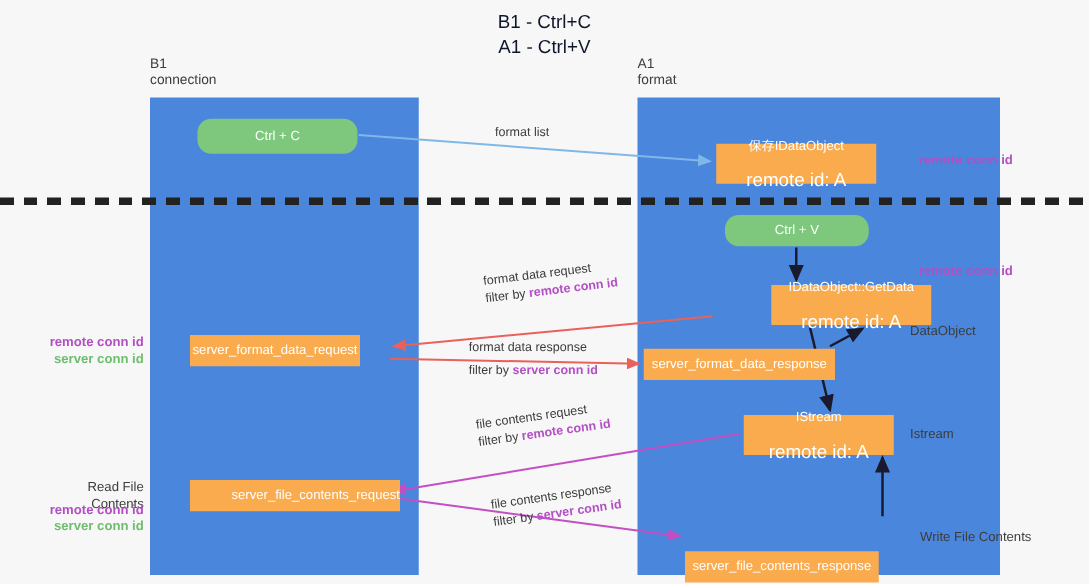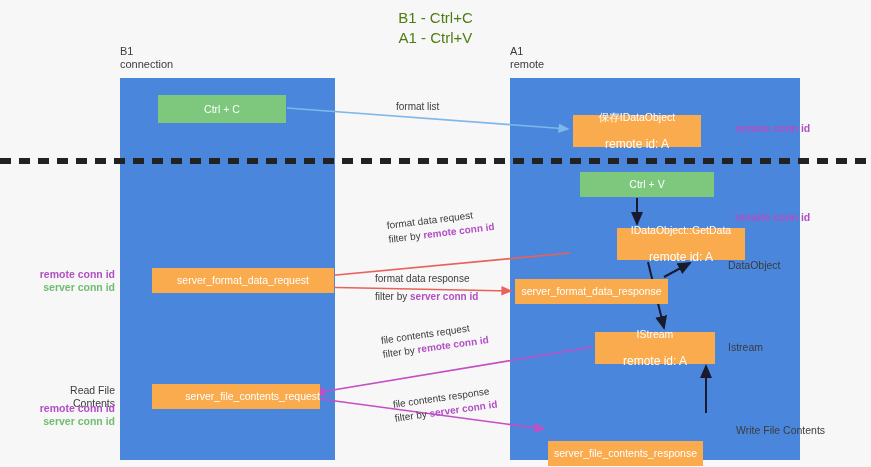--- a/index.html
+++ b/index.html
@@ -31,46 +31,46 @@
   .lane-head .t1 { display: block; }
   .lane-head .t2 { display: block; }
   .head-b1 { left: 120px; top: 45px; width: 215px; }
   .head-a1 { left: 510px; top: 45px; width: 290px; }
 
   .title {
     position: absolute;
     left: 0; top: 8px; width: 871px;
     text-align: center;
     font-size: 15px;
-    color: #4d7c0f;
+    color: #0f172a;
     line-height: 20px;
   }
   .title span { display: block; }
 
   .node {
     position: absolute;
     display: flex;
     flex-direction: column;
     align-items: center;
     justify-content: center;
     color: #ffffff;
     font-size: 10.5px;
     line-height: 13px;
     text-align: center;
     z-index: 6;
   }
-  .node .l2 { font-size: 12px; }
-  .green { background: #7ec87e; }
+  .node .l2 { font-size: 15px; }
+  .green { background: #7ec87e; border-radius: 11px; }
   .orange { background: #f9ab4e; gap: 14px; }
 
   .n-ctrlc   { left: 158px; top: 95px;  width: 128px; height: 28px; }
   .n-idobj   { left: 573px; top: 115px; width: 128px; height: 32px; }
-  .n-ctrlv   { left: 580px; top: 172px; width: 134px; height: 25px; }
+  .n-ctrlv   { left: 580px; top: 172px; width: 115px; height: 25px; }
   .n-getdata { left: 573px; top: 228px; width: 128px; height: 32px; margin-left: 44px; }
-  .n-sfdreq  { left: 152px; top: 268px; width: 182px; height: 25px; }
+  .n-sfdreq  { left: 152px; top: 268px; width: 136px; height: 25px; }
   .n-sfdres  { left: 515px; top: 279px; width: 153px; height: 25px; }
   .n-istream { left: 595px; top: 332px; width: 120px; height: 32px; }
   .n-sfcreq  { left: 152px; top: 384px; width: 168px; height: 25px; align-items: flex-end; }
   .n-sfcres  { left: 548px; top: 441px; width: 155px; height: 25px; }
 
   .annot {
     position: absolute;
     font-size: 10.5px;
     line-height: 13px;
     z-index: 7;
@@ -130,21 +130,21 @@
 
   <div class="lane lane-b1"></div>
   <div class="lane lane-a1"></div>
 
   <div class="lane-head head-b1">
     <span class="t1">B1</span>
     <span class="t2">connection</span>
   </div>
   <div class="lane-head head-a1">
     <span class="t1">A1</span>
-    <span class="t2">remote</span>
+    <span class="t2">format</span>
   </div>
 
   <svg class="wires">
     <defs>
       <marker id="ah-blue" markerWidth="7" markerHeight="7" refX="6" refY="3" orient="auto">
         <path d="M0,0 L7,3 L0,6 z" fill="#7fb8e8"></path>
       </marker>
       <marker id="ah-red" markerWidth="7" markerHeight="7" refX="6" refY="3" orient="auto">
         <path d="M0,0 L7,3 L0,6 z" fill="#e8615a"></path>
       </marker>

